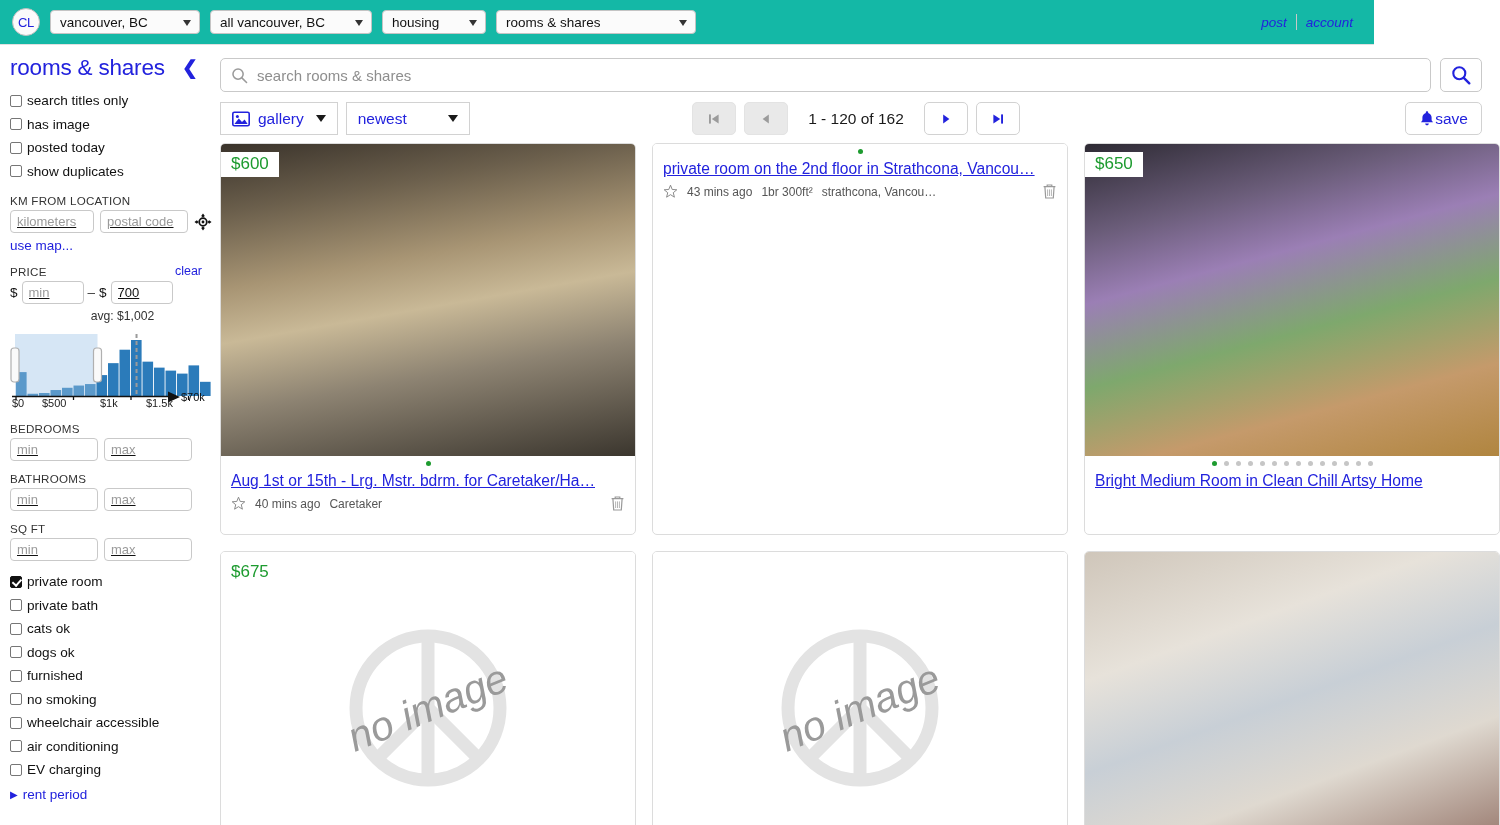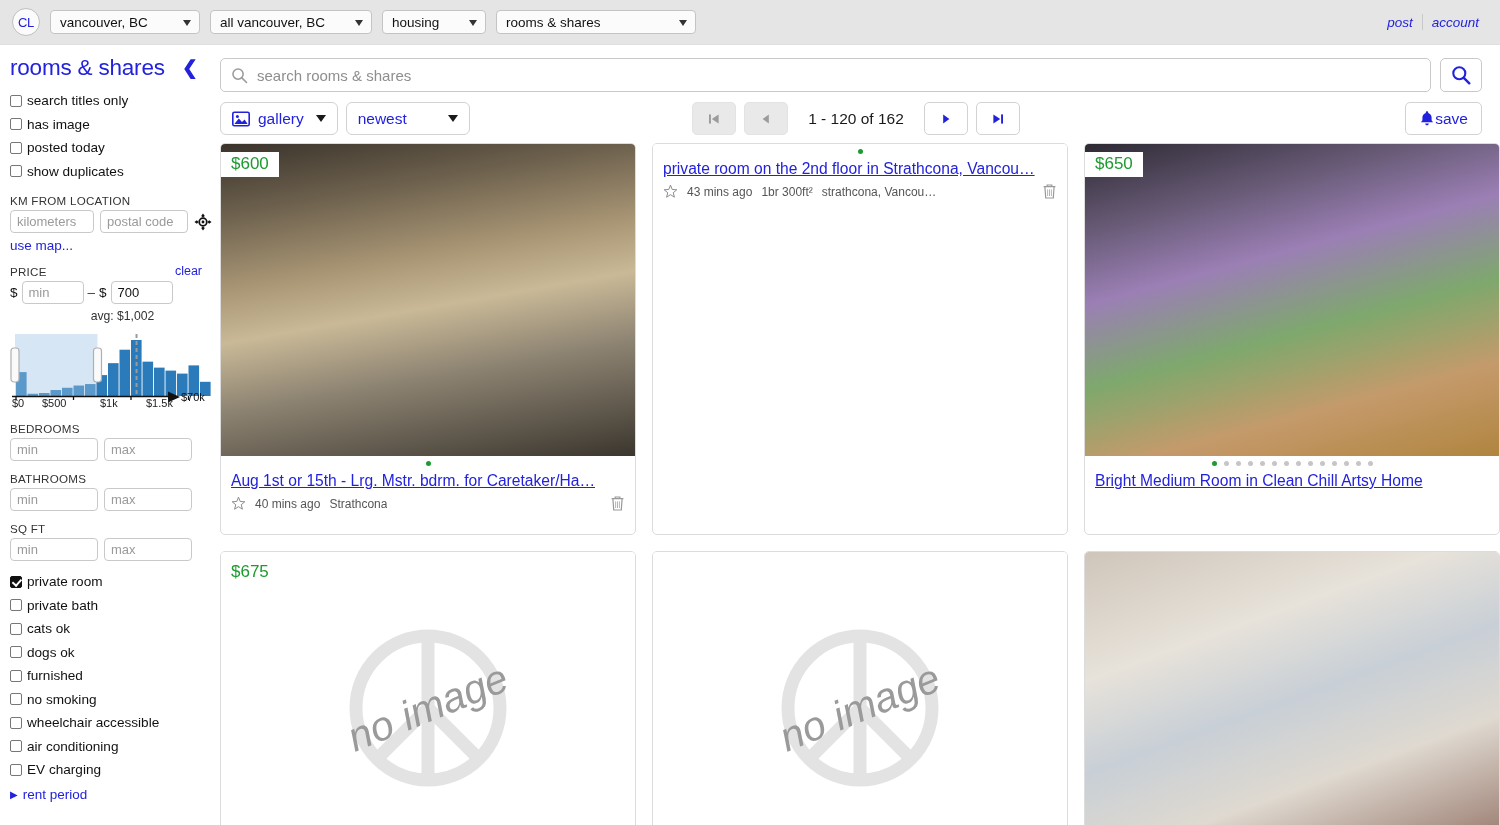--- a/index.html
+++ b/index.html
@@ -8,22 +8,22 @@
     width: 1500px; height: 825px;
     overflow: hidden;
     background: #ffffff;
     font-family: "Liberation Sans", sans-serif;
     -webkit-font-smoothing: antialiased;
   }
   .page { position: relative; width: 1500px; height: 825px; }
 
   
   .topbar {
-    position: absolute; top: 0; left: 0; width: 1500px; height: 45px;
-    background: #e5e5e5;
+    position: absolute; top: 0; left: 0; width: 1374px; height: 45px;
+    background: #14b8a6;
     border-bottom: 1px solid #e0e0e0;
     display: flex; align-items: center;
     padding: 0 12px;
     gap: 10px;
   }
   .cl-logo {
     width: 28px; height: 28px; border-radius: 50%;
     border: 1.5px solid #bfbfbf;
     color: #2222dd; font-size: 13px; font-weight: 500;
     display: flex; align-items: center; justify-content: center;
@@ -105,20 +105,21 @@
     margin: 11px 0 3px 0;
   }
   .sec-label.withclear { display: flex; justify-content: space-between; align-items: flex-end; }
   .sec-label .clear { color: #2222dd; font-size: 12.5px; letter-spacing: 0; }
   .inputs-row { display: flex; align-items: center; gap: 6px; }
   .tin {
     height: 23px; border: 1px solid #c9c9c9; border-radius: 4px;
     background: #fff; font-size: 13px; color: #111;
     padding: 0 6px; font-family: "Liberation Sans", sans-serif;
     width: 82px;
+    text-decoration: underline;
   }
   .tin::placeholder { color: #9a9a9a; }
   .tin.km { width: 84px; }
   .tin.pc { width: 88px; }
   .crosshair { width: 18px; height: 18px; flex: none; }
   .usemap { color: #2222dd; font-size: 13.5px; margin-top: 5px; }
   .price-row { display: flex; align-items: center; gap: 4px; font-size: 13.5px; color: #111; margin-top: 2px; }
   .price-row .tin { width: 62px; }
   .price-row .dash { color: #333; }
 
@@ -163,21 +164,21 @@
     display: flex; align-items: center; justify-content: center;
   }
 
   .toolbar {
     display: flex; align-items: center;
     padding: 10px 18px 0 8px;
     position: relative;
   }
   .btn {
     height: 33px;
-    border: 1px solid #d2d2d2; border-radius: 6px;
+    border: 1px solid #d2d2d2; border-radius: 0;
     background: #fff;
     display: flex; align-items: center;
     padding: 12px 11px;
     color: #2222dd; font-size: 15.5px;
     gap: 8px;
     flex: none;
   }
   .btn .caret {
     border-left: 5.5px solid transparent;
     border-right: 5.5px solid transparent;
@@ -512,21 +513,21 @@
           <div class="dots">
             <span class="dot active"></span>
           </div>
           <div class="card-body">
             <a class="card-title" href="#">Aug 1st or 15th - Lrg. Mstr. bdrm. for Caretaker/Ha…</a>
             <div class="card-meta">
               <svg class="star" viewBox="0 0 20 20">
                 <path d="M10 1.6 L12.3 7.3 L18.4 7.7 L13.7 11.6 L15.2 17.6 L10 14.2 L4.8 17.6 L6.3 11.6 L1.6 7.7 L7.7 7.3 Z" fill="none" stroke="#888" stroke-width="1.3" stroke-linejoin="round"></path>
               </svg>
               <span>40 mins ago</span>
-              <span class="hood">Strathcona</span>
+              <span class="hood">Caretaker</span>
               <span class="trash"><svg width="15" height="17" viewBox="0 0 15 17">
                   <path d="M1.6 3.6 h11.8 M5.2 3.6 v-1.6 h4.6 v1.6 M2.9 3.6 l0.8 11.4 h7.6 l0.8 -11.4" fill="none" stroke="#9a9a9a" stroke-width="1.2"></path>
                   <path d="M5.6 6.4 v6.6 M7.5 6.4 v6.6 M9.4 6.4 v6.6" stroke="#b5b5b5" stroke-width="1"></path>
                 </svg></span>
             </div>
           </div>
         </div>
         <div class="card">
           <div class="dots">
             <span class="dot active"></span>

